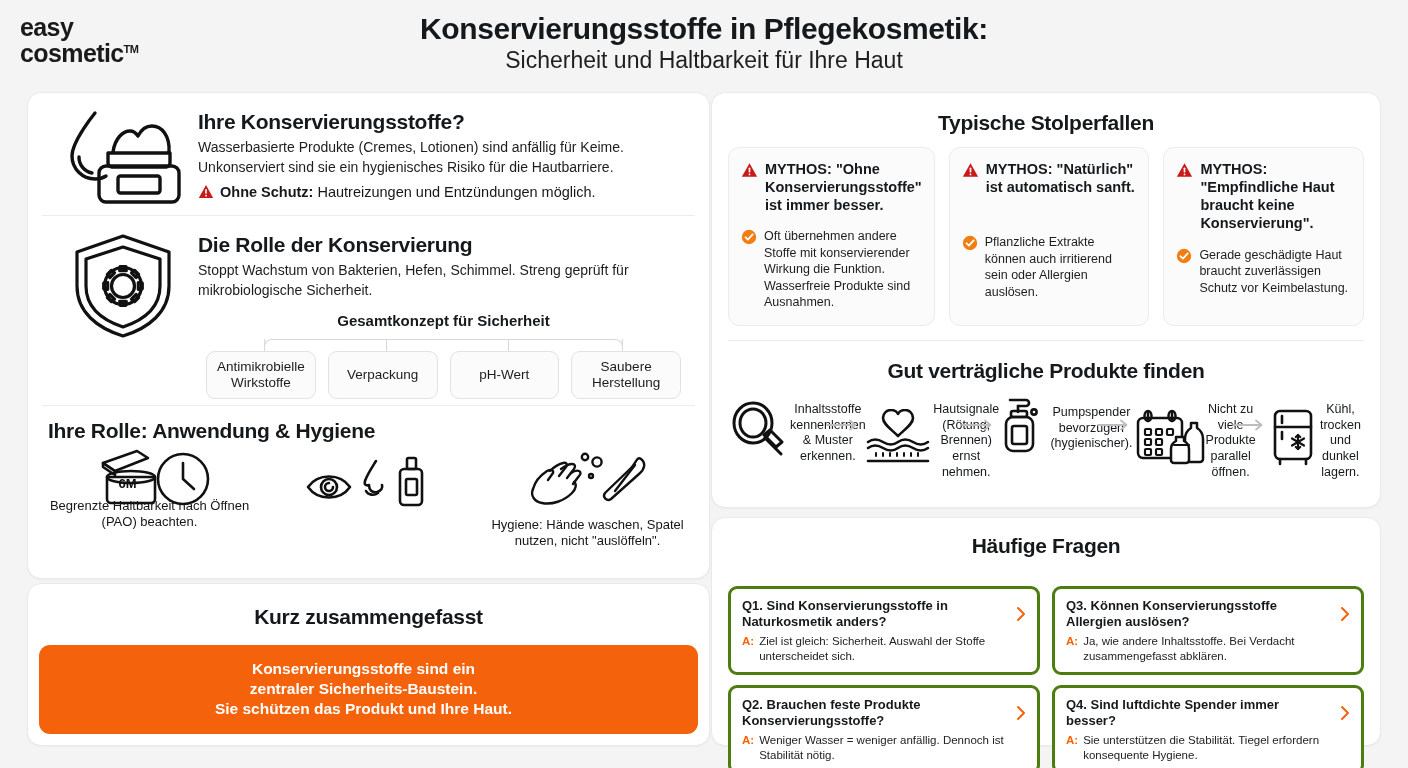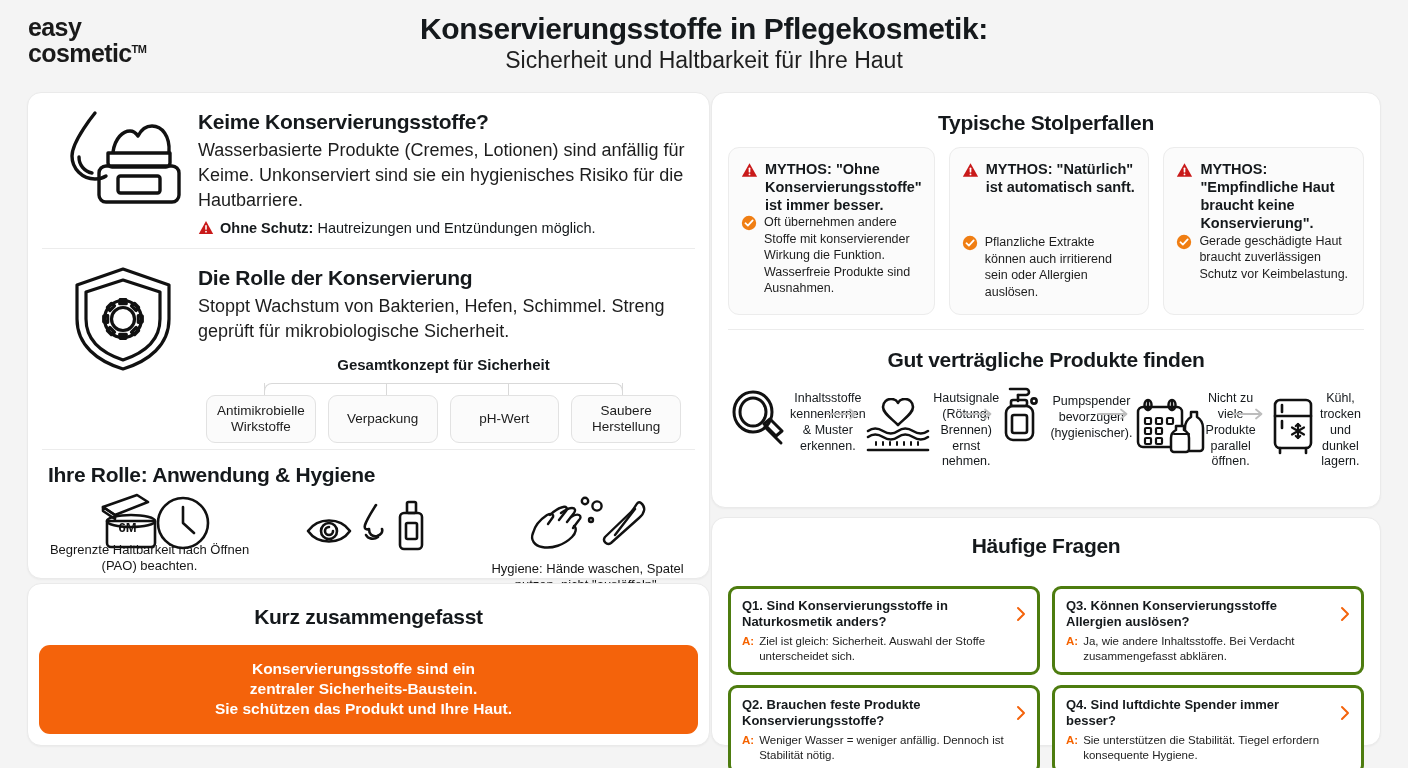--- a/index.html
+++ b/index.html
@@ -7,21 +7,21 @@
     width: 1408px; height: 768px;
     background: #f4f4f4;
     font-family: "Liberation Sans", sans-serif;
     color: #15191c;
     overflow: hidden;
   }
   .page { position: relative; width: 1408px; height: 768px; }
 
   
   .logo {
-    position: absolute; left: 28px; top: 14px;
+    position: absolute; left: 20px; top: 14px;
     font-weight: 700; font-size: 25px; line-height: 1.04;
     letter-spacing: -0.6px; color: #1a1a1a;
   }
   .logo .tm { font-size: 11px; vertical-align: super; font-weight: 700; }
 
   .title-wrap { position: absolute; left: 300px; top: 12px; width: 808px; text-align: center; }
   .title-main { font-size: 30px; font-weight: 700; letter-spacing: -0.4px; line-height: 1.12; }
   .title-sub { font-size: 23px; font-weight: 400; color: #1f1f1f; line-height: 1.2; margin-top: 1px; }
 
   
@@ -37,21 +37,21 @@
   #faq-card    { left: 711px; top: 517px; width: 670px; height: 229px; }
   #summary-card{ left: 27px;  top: 583px; width: 683px; height: 163px; }
 
   .divider { height: 1px; background: #ececec; margin: 0 14px; }
 
   
   .lrow { display: flex; align-items: flex-start; padding: 14px 20px 10px 20px; }
   .lrow .ico { flex: 0 0 150px; display: flex; align-items: center; justify-content: center; }
   .lrow .body { flex: 1; padding-top: 2px; }
   .h2 { font-size: 21px; font-weight: 700; letter-spacing: -0.3px; line-height: 1.2; }
-  .p  { font-size: 18px; line-height: 1.38; color: #1d1d1d; margin-top: 4px; }
+  .p  { font-size: 14px; line-height: 1.38; color: #1d1d1d; margin-top: 4px; }
   .warn-line { font-size: 14.5px; line-height: 1.4; margin-top: 5px; display: flex; align-items: flex-start; gap: 6px; }
   .warn-line b { font-weight: 700; }
 
   
   .concept-title { text-align: center; font-size: 15px; font-weight: 700; margin-top: 12px; }
   .concept-wrap { position: relative; margin-top: 6px; height: 54px; }
   .bracket {
     position: absolute; left: 66px; right: 66px; top: 4px; height: 12px;
     border: 1.4px solid #d9d9d9; border-bottom: none;
     border-top-left-radius: 8px; border-top-right-radius: 8px;
@@ -73,21 +73,21 @@
   .trip .tl { font-size: 13px; line-height: 1.25; text-align: center; margin-top: 8px; color: #161616; }
 
   
   .sec-title { text-align: center; font-size: 21px; font-weight: 700; letter-spacing: -0.3px; }
   .myth-row { display: flex; gap: 14px; padding: 0 16px; margin-top: 12px; }
   .myth {
     flex: 1; background: #fbfbfb; border: 1px solid #ececec;
     border-radius: 11px; padding: 12px 12px 14px 12px;
   }
   .myth-head { display: flex; gap: 7px; align-items: flex-start; font-size: 14.5px; font-weight: 700; line-height: 1.25; }
-  .myth-fact { display: flex; gap: 7px; align-items: flex-start; font-size: 12.5px; line-height: 1.32; color: #1d1d1d; }
+  .myth-fact { display: flex; gap: 7px; align-items: flex-start; font-size: 12.5px; line-height: 1.32; margin-top: 14px; color: #1d1d1d; }
 
   
   .flow { display: flex; align-items: flex-start; padding: 0 16px; margin-top: 12px; }
   .fstep { flex: 1 1 0; display: flex; align-items: center; min-width: 0; }
   .fstep .fi { height: 60px; display: flex; align-items: center; justify-content: center; }
   .fstep .fl { font-size: 12.5px; line-height: 1.26; text-align: center; margin-top: 7px; }
   .arrow { flex: 0 0 40px; display: flex; align-items: center; justify-content: center; height: 60px; }
 
   
   .faq-grid { display: grid; grid-template-columns: 1fr 1fr; gap: 10px 12px; padding: 0 16px; margin-top: 14px; }
@@ -132,21 +132,21 @@
         <svg class="ic" width="124" height="98" viewBox="0 0 124 98" fill="none" stroke="#111" stroke-width="3.4" stroke-linecap="round" stroke-linejoin="round">
           <path d="M34 6 C34 6 11 34 11 49 a23 23 0 0 0 23 23 c4 0 8-1 11-3"></path>
           <path d="M18 50 a16 16 0 0 0 13 16"></path>
           <path d="M47 46 h62 a0 0 0 0 1 0 0 v10 a4 4 0 0 1-4 4 H51 a4 4 0 0 1-4-4 z"></path>
           <path d="M52 45 c2-14 10-21 17-21 c4 0 6 2 8 5 c3-6 8-10 14-10 c10 0 18 10 17 26"></path>
           <rect x="38" y="59" width="80" height="36" rx="7"></rect>
           <rect x="57" y="69" width="42" height="17" rx="2.5"></rect>
         </svg>
       </div>
       <div class="body">
-        <div class="h2">Keime Konservierungsstoffe?</div>
+        <div class="h2">Ihre Konservierungsstoffe?</div>
         <div class="p">Wasserbasierte Produkte (Cremes, Lotionen) sind anfällig für Keime. Unkonserviert sind sie ein hygienisches Risiko für die Hautbarriere.</div>
         <div class="warn-line">
           <span>
             <svg class="ic" width="16" height="15" viewBox="0 0 20 18" style="margin-top:2px">
               <path d="M10 1 L19 17 H1 Z" fill="#c91a1a"></path>
               <rect x="9" y="6" width="2" height="6" fill="#fff" rx="1"></rect>
               <circle cx="10" cy="14.2" r="1.1" fill="#fff"></circle>
             </svg>
           </span>
           <span><b>Ohne Schutz:</b><span> Hautreizungen und Entzündungen möglich.</span></span>

